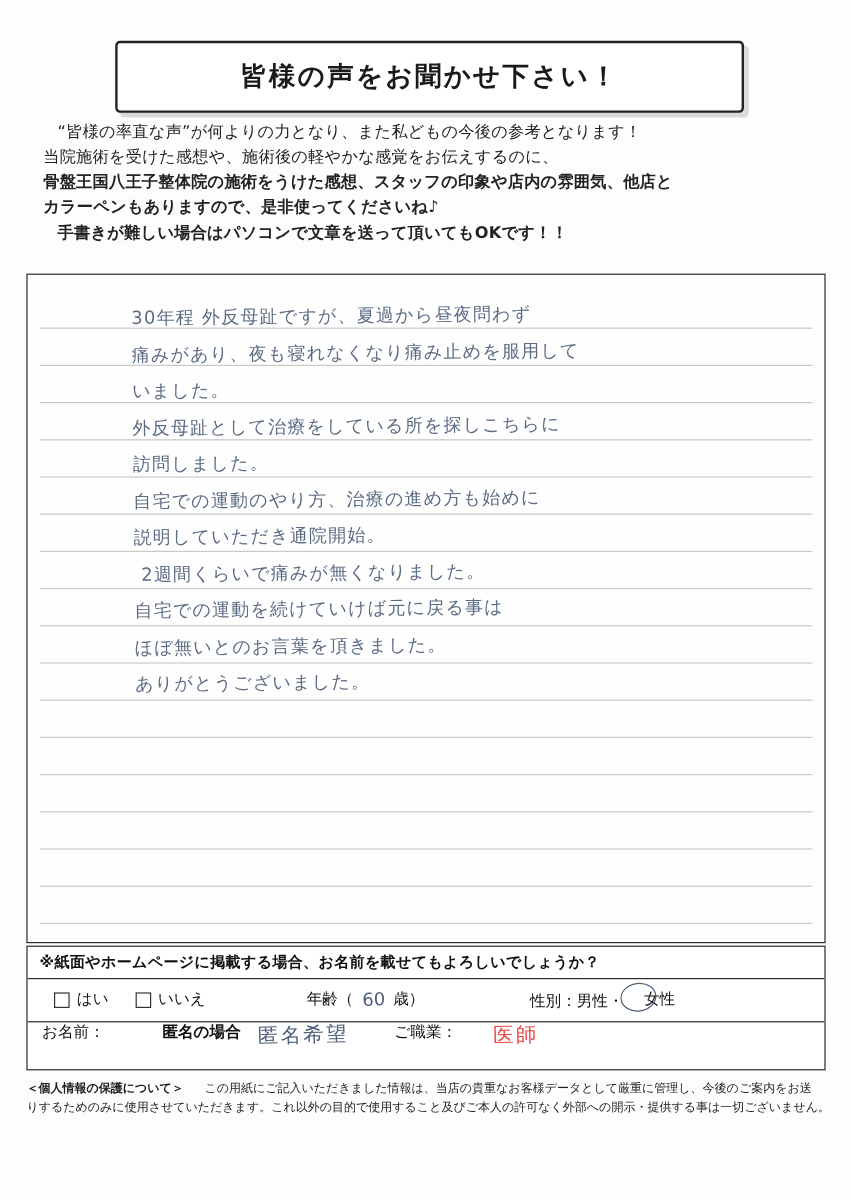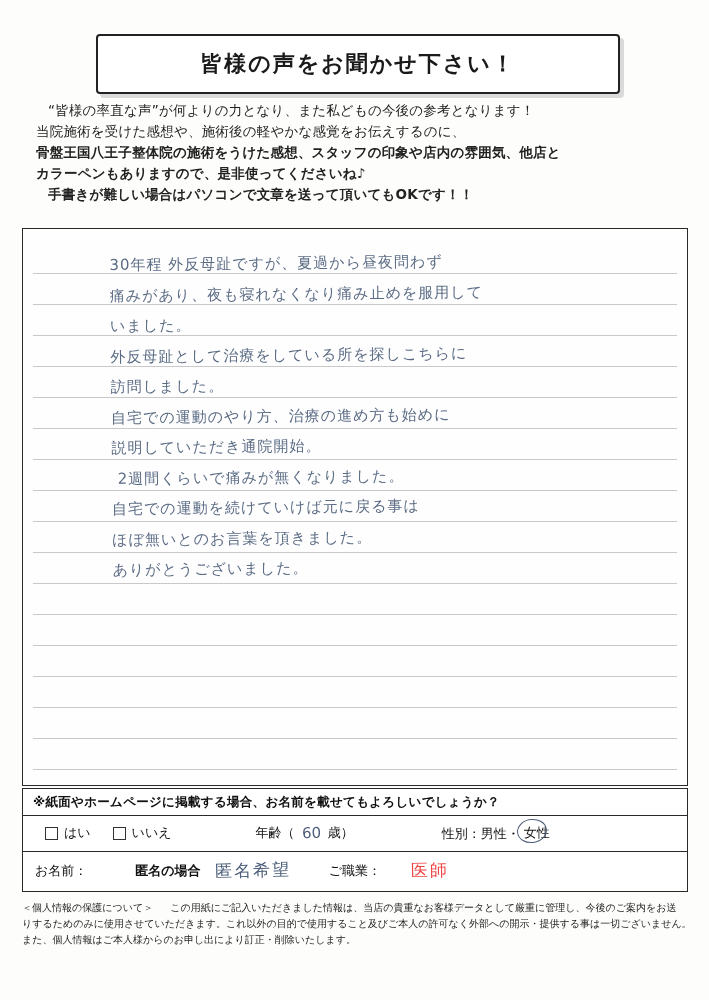--- a/index.html
+++ b/index.html
@@ -141,37 +141,36 @@
   .age { margin-left: 84px; display: flex; align-items: center; gap: 4px; }
   .age .num {
     color: #4d5f7a;
     font-size: 15px;
     padding: 0 3px;
     transform: rotate(-2deg);
   }
   .gender { margin-left: 88px; display: flex; align-items: flex-end; }
   .gender .circled {
     position: relative;
-    padding: 1px 4px;
+    padding: 1px 17px;
   }
   .gender .circled::after {
     content: "";
     position: absolute;
     left: -3px; top: -4px;
     width: 28px; height: 22px;
     border: 1.5px solid #4d5f7a;
     border-radius: 50%;
     transform: rotate(-8deg);
   }
   .form-row3 {
     position: absolute;
     left: 0; top: 62px; right: 0;
     height: 39px;
     display: flex;
-    align-items: center;
     font-size: 13px;
   }
   .form-row3 .lbl { margin-left: 12px; }
   .form-row3 .anon { margin-left: 48px; font-weight: bold; }
   .form-row3 .hw {
     color: #4d5f7a;
     font-size: 17px;
     margin-left: 14px;
     letter-spacing: 2px;
     transform: rotate(-1.5deg);
@@ -187,21 +186,21 @@
   
   .footer {
     position: absolute;
     left: 22px;
     top: 900px;
     width: 664px;
     font-size: 10px;
     line-height: 16px;
     color: #1d1d1d;
   }
-  .footer .head { font-weight: normal; }
+  .footer .head { font-weight: bold; }
   .footer .ln { white-space: nowrap; }
   .footer .inline-note { margin-left: 14px; font-weight: normal; }
 </style>
 </head>
 <body>
 
 <div class="sheet">
 
   <div class="title-banner">
     <span class="t">皆様の声をお聞かせ下さい！</span>
@@ -283,16 +282,15 @@
       <span class="hw2">医師</span>
     </div>
   </div>
 
   <div class="footer">
     <div class="ln">
       <span class="head">＜個人情報の保護について＞</span>
       <span class="inline-note">この用紙にご記入いただきました情報は、当店の貴重なお客様データとして厳重に管理し、今後のご案内をお送</span>
     </div>
     <div class="ln">りするためのみに使用させていただきます。これ以外の目的で使用すること及びご本人の許可なく外部への開示・提供する事は一切ございません。</div>
-    <div class="ln">また、個人情報はご本人様からのお申し出により訂正・削除いたします。</div>
   </div>
 
 </div>
 
 </body></html>

